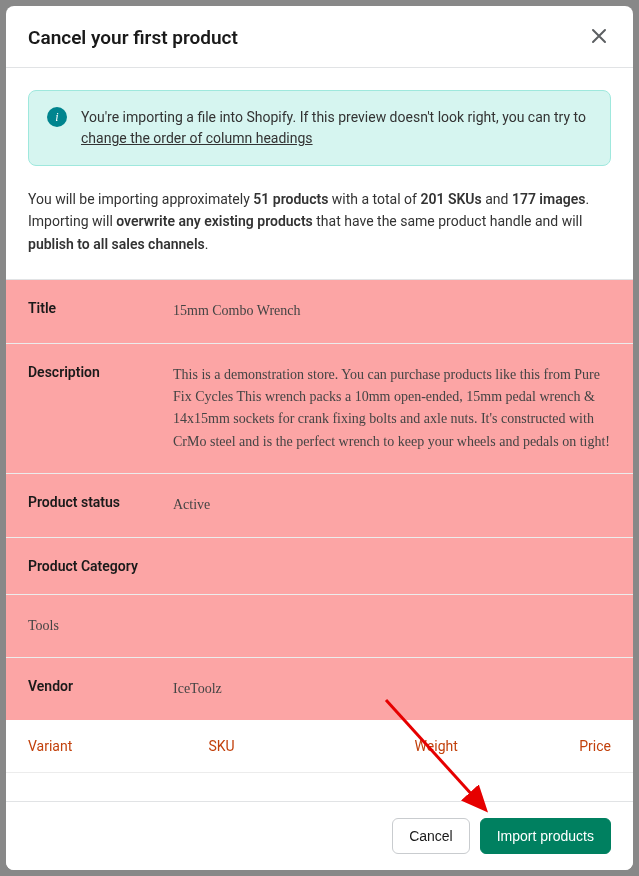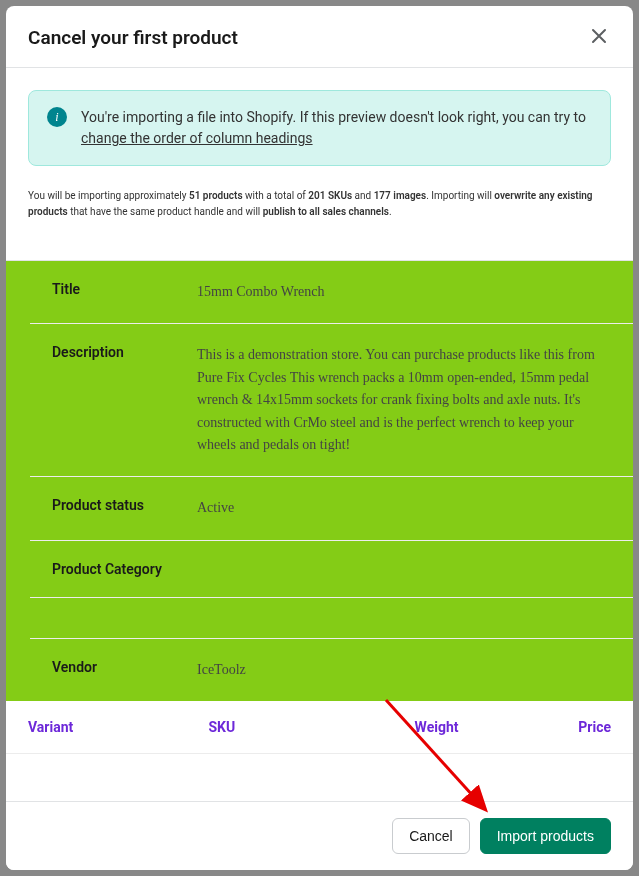--- a/index.html
+++ b/index.html
@@ -76,32 +76,31 @@
       font-size: 14px;
       line-height: 1.5;
       color: #333;
     }
     .info-link {
       text-decoration: underline;
       cursor: pointer;
     }
     .summary {
       margin-top: 22px;
-      font-size: 10px;
+      font-size: 14px;
       line-height: 1.6;
       color: #333;
     }
     .summary b { font-weight: 600; }
     .details-section {
-      margin-top: 40px;
+      margin-top: 24px;
       margin-left: -22px;
       margin-right: -22px;
       border-top: 1px solid #e1e3e5;
-      background: #84cc16;
-      padding-left: 24px;
+      background: #fca5a5;
     }
     .detail-row {
       display: flex;
       padding: 20px 22px;
       border-bottom: 1px solid #ececec;
       font-size: 14px;
     }
     .detail-row:last-child { border-bottom: none; }
     .detail-label {
       width: 145px;
@@ -118,23 +117,23 @@
     .variant-table {
       margin-top: 0;
       margin-left: -22px;
       margin-right: -22px;
       margin-bottom: -22px;
     }
     .variant-head {
       display: flex;
       padding: 18px 22px;
       font-size: 14px;
-      font-weight: 700;
+      font-weight: 400;
       border-bottom: 1px solid #ececec;
-      color: #6d28d9;
+      color: #c2410c;
     }
     .variant-row {
       display: flex;
       padding: 18px 22px;
       font-size: 14px;
       color: #333;
     }
     .col-variant { flex: 1.4; }
     .col-sku { flex: 1.6; }
     .col-weight { flex: 0.8; text-align: left; padding-right: 16px;}
@@ -212,20 +211,21 @@
       </div>
       <div class="detail-row">
         <div class="detail-label">Product status</div>
         <div class="detail-value">Active</div>
       </div>
       <div class="detail-row">
         <div class="detail-label">Product Category</div>
         <div class="detail-value"></div>
       </div>
       <div class="detail-row">
+        <div class="detail-value">Tools</div>
       </div>
       <div class="detail-row">
         <div class="detail-label">Vendor</div>
         <div class="detail-value">IceToolz</div>
       </div>
     </div>
 
     <div class="variant-table">
       <div class="variant-head">
         <div class="col-variant">Variant</div>

